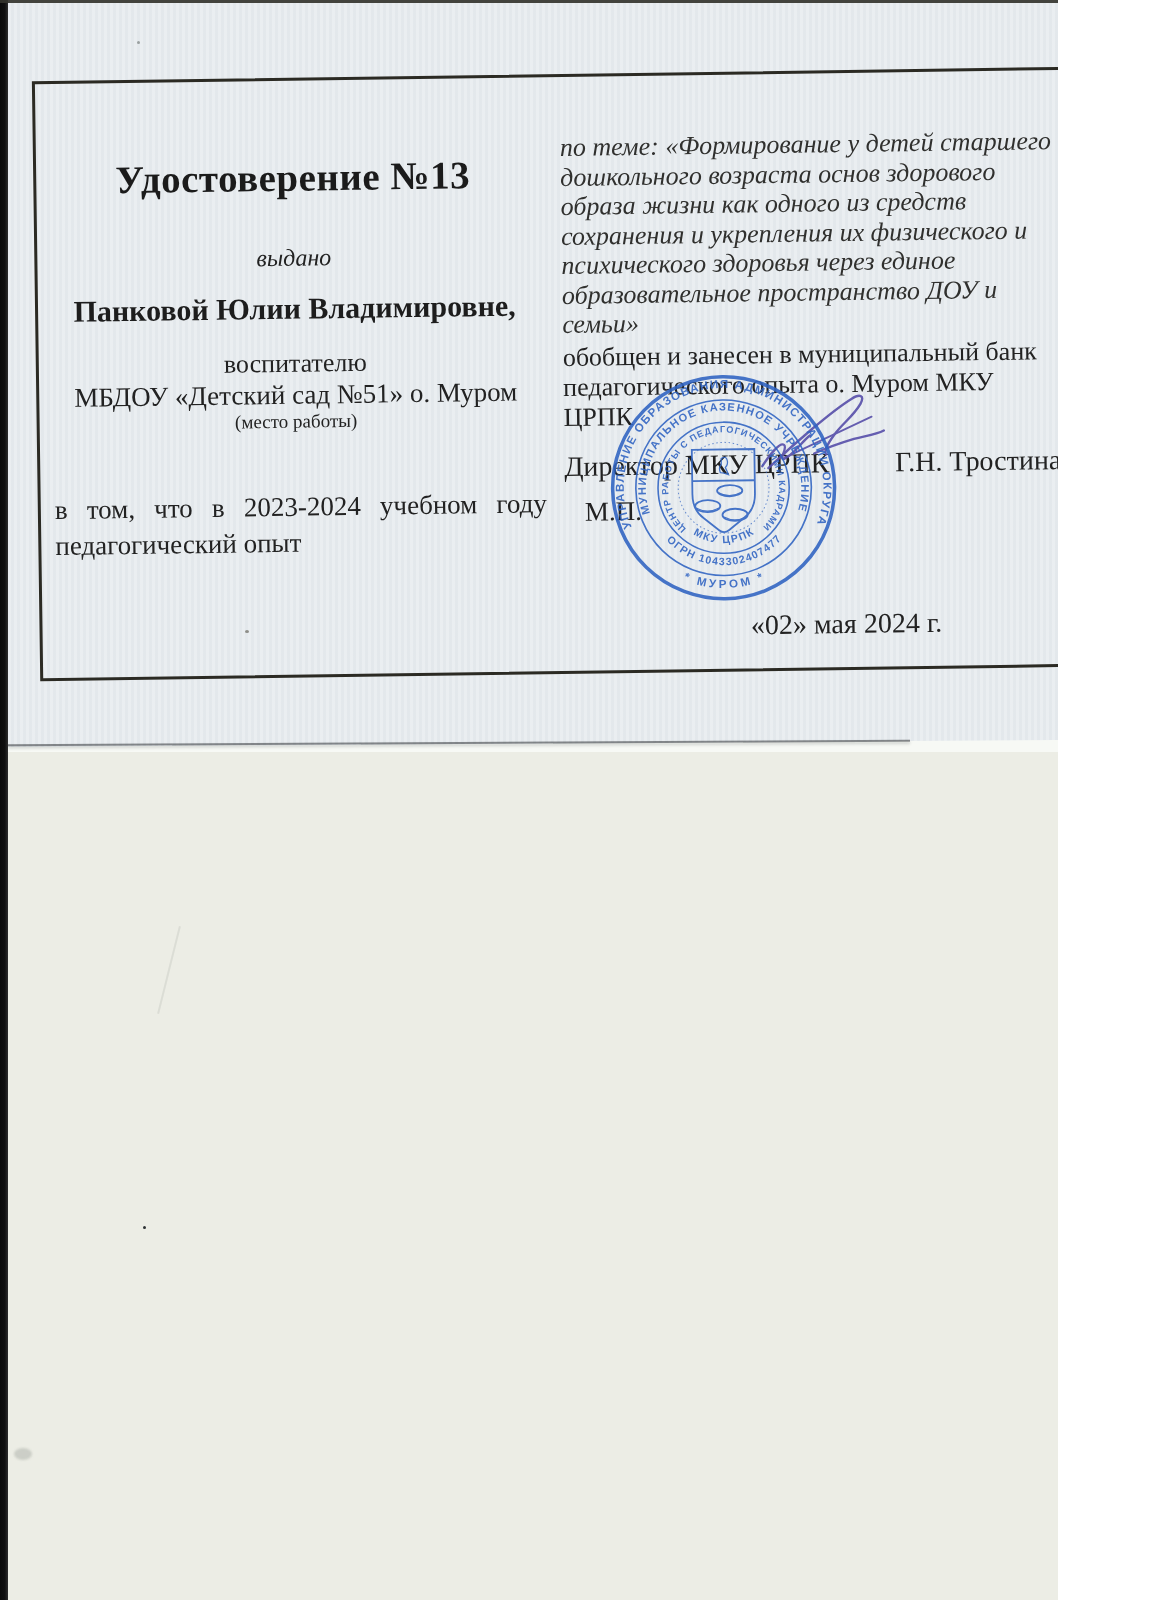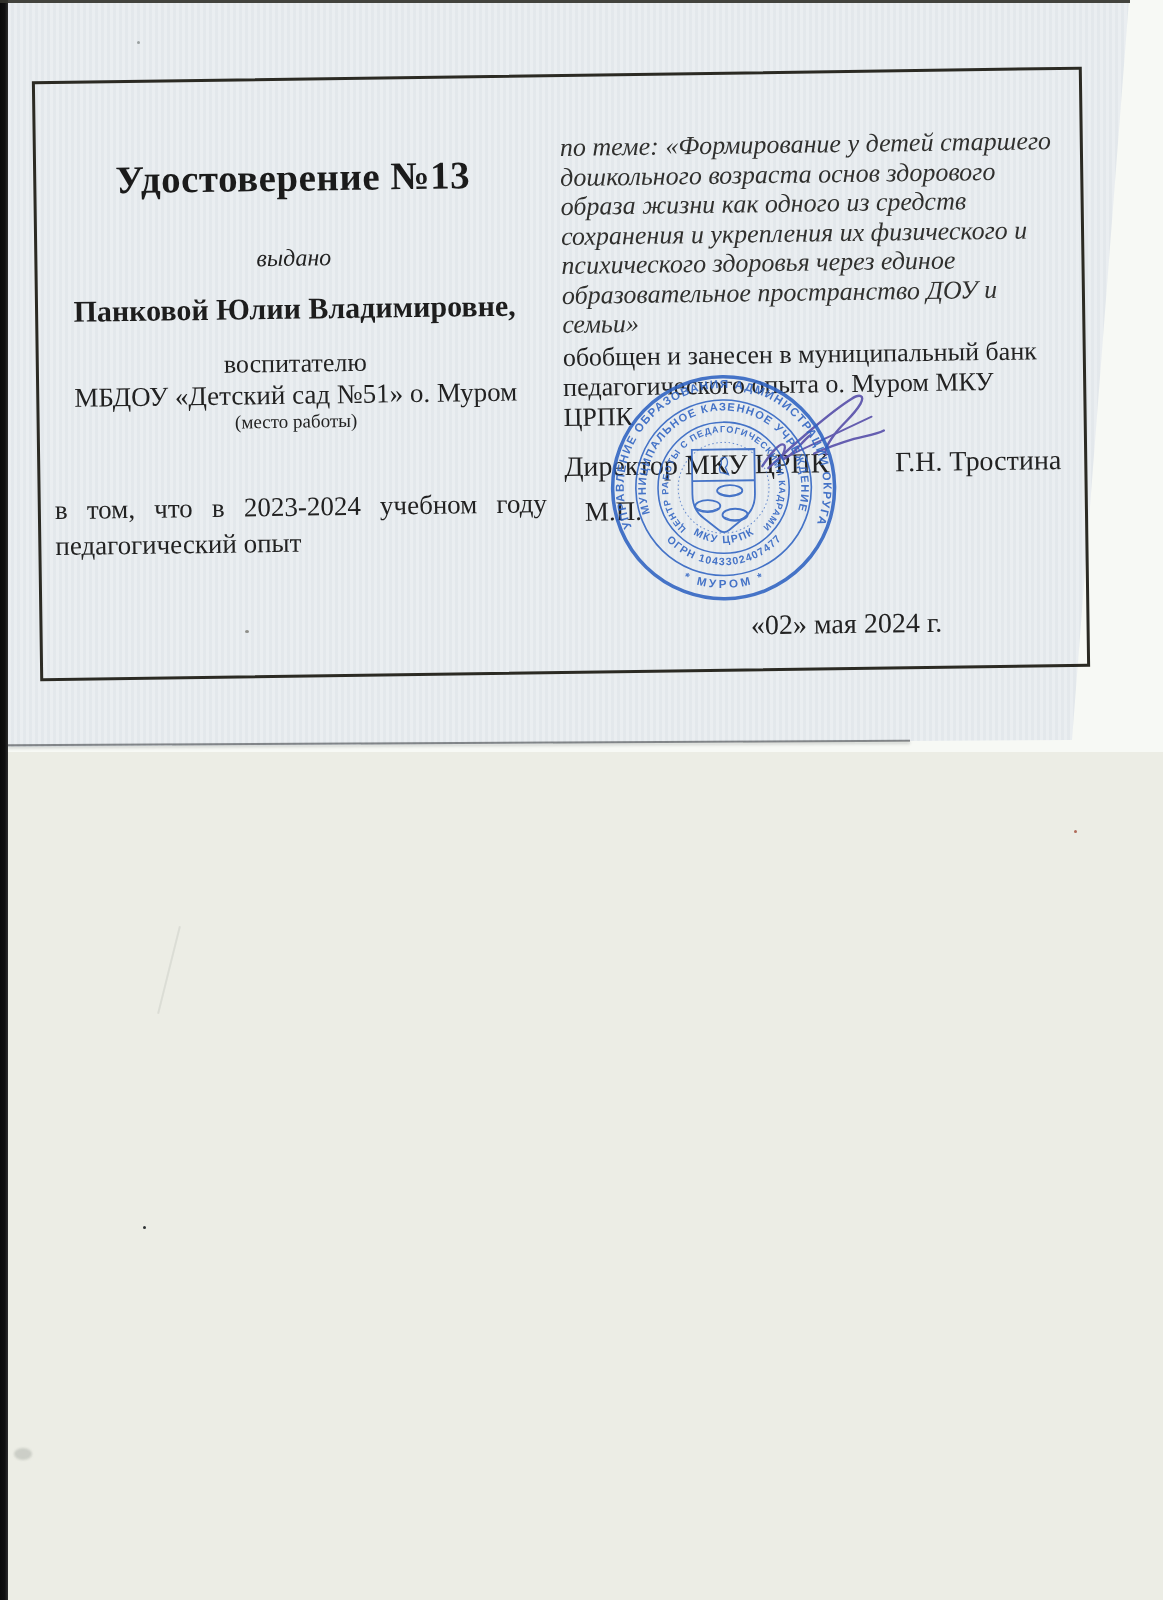--- a/index.html
+++ b/index.html
@@ -3,21 +3,21 @@
 <meta charset="utf-8">
 <style>
   :root{
     --text-ink:#222222; --stamp-ink:#2f63c2; --signature-ink:#5a52ab;
     --frame-border:#2b2a23; --sheet-bg:#e9edf0; --backing-bg:#ecede5;
     --backing-right:#f7f9f5; --edge-strip:#101010;
   }
   *{margin:0;padding:0;box-sizing:border-box;}
   html,body{width:1163px;height:1600px;}
   body{font-family:"Liberation Serif",serif;color:var(--text-ink);background:#fff;}
-  .scan-page{position:relative;width:1163px;height:1600px;background:var(--backing-bg);overflow:hidden;text-decoration:underline;}
+  .scan-page{position:relative;width:1058px;height:1600px;background:var(--backing-bg);overflow:hidden;text-decoration:underline;}
 
   
   .backing-top{position:absolute;left:8px;top:0;width:1155px;height:752px;background:var(--backing-right);}
 
   
   .sheet{position:absolute;left:8px;top:0;width:1150px;height:752px;
     background:
       repeating-linear-gradient(90deg, rgba(255,255,255,.05) 0 3px, rgba(120,140,155,.05) 3px 6px),
       var(--sheet-bg);
     clip-path:polygon(0 0,1121px 0,1064px 740px,0 747px);}

